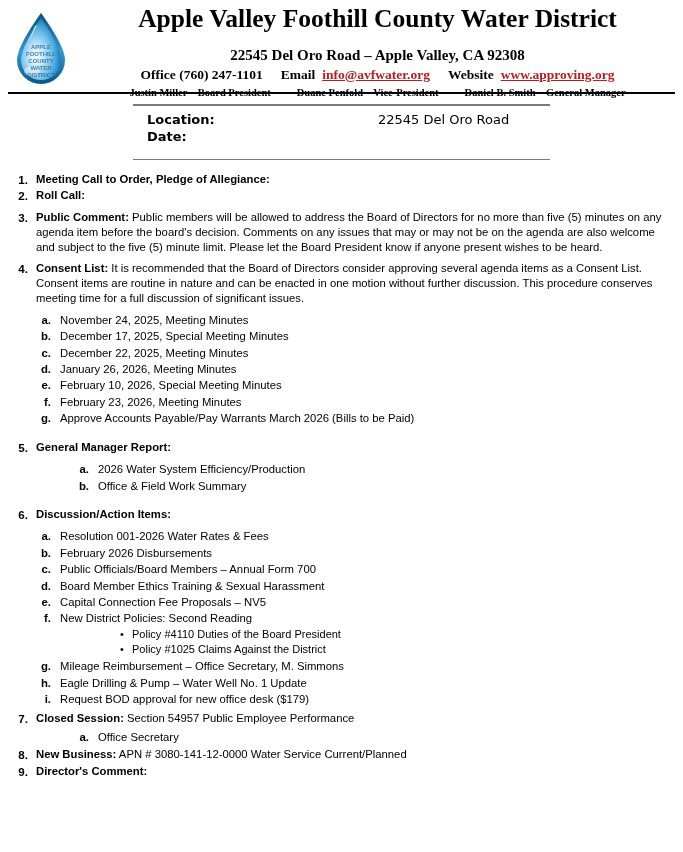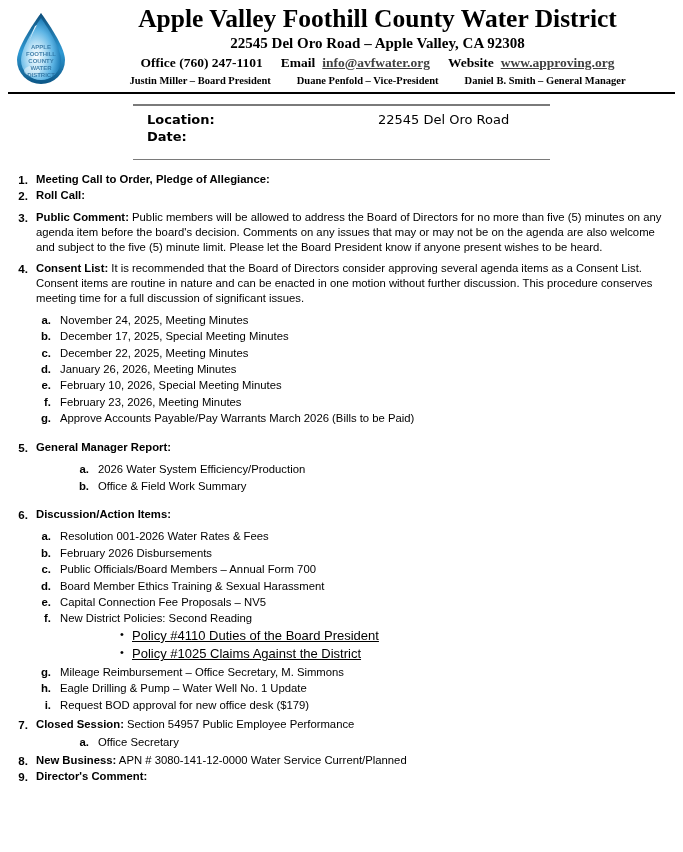--- a/index.html
+++ b/index.html
@@ -48,33 +48,33 @@
     font-size: 25.5px;
     line-height: 1.04;
     letter-spacing: 0px;
     white-space: nowrap;
   }
   .org-addr {
     font-family: "Liberation Serif", serif;
     font-weight: bold;
     font-size: 15px;
     line-height: 1.28;
-    margin-top: 1px;
+    margin-top: 13px;
     white-space: nowrap;
   }
   .org-contact {
     font-family: "Liberation Serif", serif;
     font-weight: bold;
     font-size: 13.5px;
     line-height: 1.25;
     margin-top: 2px;
     white-space: nowrap;
   }
   .org-contact .lnk {
-    color: #404040;
+    color: #b91c1c;
     text-decoration: underline;
   }
   .sp { display: inline-block; width: 18px; }
   .sp-sm { display: inline-block; width: 7px; }
   .org-officers {
     font-family: "Liberation Serif", serif;
     font-weight: bold;
     font-size: 10.5px;
     line-height: 1.3;
     margin-top: 2px;
@@ -219,22 +219,21 @@
     line-height: 1.42;
   }
   .bulletrow > .dot {
     width: 20px;
     min-width: 20px;
     text-align: center;
     font-size: 11px;
   }
   .bulletrow > .btext {
     flex: 1;
-    font-size: 13px;
-    text-decoration: underline;
+    font-size: 11px;
   }
 </style>
 </head>
 <body>
 
 <div class="page">
 
   <div class="letterhead">
 
     <div class="logo-wrap">

